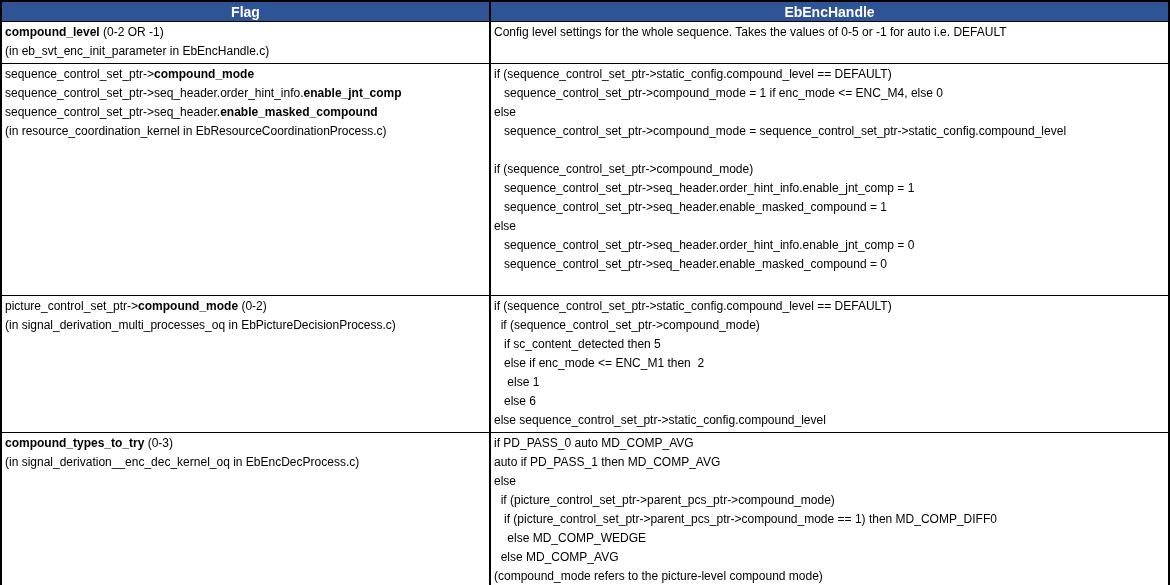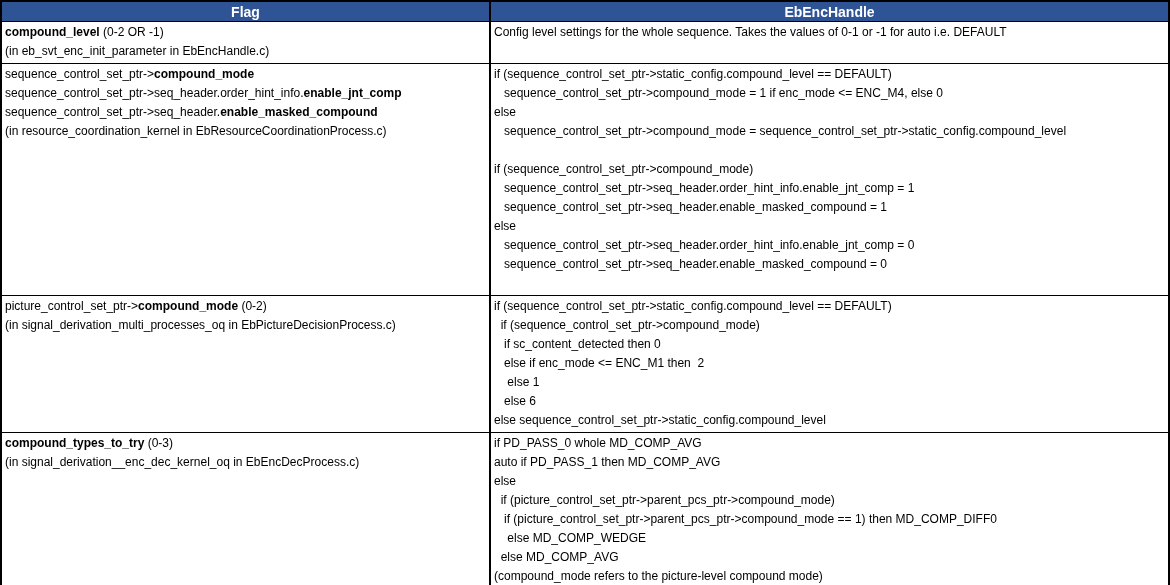--- a/index.html
+++ b/index.html
@@ -64,21 +64,21 @@
       <th>EbEncHandle</th>
     </tr>
   </thead>
   <tbody>
       <tr>
         <td class="flag-cell">
           <div class="line"><span class="b">compound_level</span><span> (0-2 OR -1)</span></div>
           <div class="line"><span>(in eb_svt_enc_init_parameter in EbEncHandle.c)</span></div>
         </td>
         <td class="description-cell">
-          <div class="line">Config level settings for the whole sequence. Takes the values of 0-1 or -1 for auto i.e. DEFAULT</div>
+          <div class="line">Config level settings for the whole sequence. Takes the values of 0-5 or -1 for auto i.e. DEFAULT</div>
         </td>
       </tr>
       <tr>
         <td class="flag-cell">
           <div class="line"><span>sequence_control_set_ptr-&gt;</span><span class="b">compound_mode</span></div>
           <div class="line"><span>sequence_control_set_ptr-&gt;seq_header.order_hint_info.</span><span class="b">enable_jnt_comp</span></div>
           <div class="line"><span>sequence_control_set_ptr-&gt;seq_header.</span><span class="b">enable_masked_compound</span></div>
           <div class="line"><span>(in resource_coordination_kernel in EbResourceCoordinationProcess.c)</span></div>
         </td>
         <td class="description-cell">
@@ -97,34 +97,34 @@
         </td>
       </tr>
       <tr>
         <td class="flag-cell">
           <div class="line"><span>picture_control_set_ptr-&gt;</span><span class="b">compound_mode</span><span> (0-2)</span></div>
           <div class="line"><span>(in signal_derivation_multi_processes_oq in EbPictureDecisionProcess.c)</span></div>
         </td>
         <td class="description-cell">
           <div class="line">if (sequence_control_set_ptr-&gt;static_config.compound_level == DEFAULT)</div>
           <div class="line">  if (sequence_control_set_ptr-&gt;compound_mode)</div>
-          <div class="line">   if sc_content_detected then 0</div>
+          <div class="line">   if sc_content_detected then 5</div>
           <div class="line">   else if enc_mode &lt;= ENC_M1 then  2</div>
           <div class="line">    else 1</div>
           <div class="line">   else 6</div>
           <div class="line">else sequence_control_set_ptr-&gt;static_config.compound_level</div>
         </td>
       </tr>
       <tr>
         <td class="flag-cell">
           <div class="line"><span class="b">compound_types_to_try</span><span> (0-3)</span></div>
           <div class="line"><span>(in signal_derivation__enc_dec_kernel_oq in EbEncDecProcess.c)</span></div>
         </td>
         <td class="description-cell">
-          <div class="line">if PD_PASS_0 whole MD_COMP_AVG</div>
+          <div class="line">if PD_PASS_0 auto MD_COMP_AVG</div>
           <div class="line">auto if PD_PASS_1 then MD_COMP_AVG</div>
           <div class="line">else</div>
           <div class="line">  if (picture_control_set_ptr-&gt;parent_pcs_ptr-&gt;compound_mode)</div>
           <div class="line">   if (picture_control_set_ptr-&gt;parent_pcs_ptr-&gt;compound_mode == 1) then MD_COMP_DIFF0</div>
           <div class="line">    else MD_COMP_WEDGE</div>
           <div class="line">  else MD_COMP_AVG</div>
           <div class="line">(compound_mode refers to the picture-level compound mode)</div>
         </td>
       </tr>
     </tbody>

